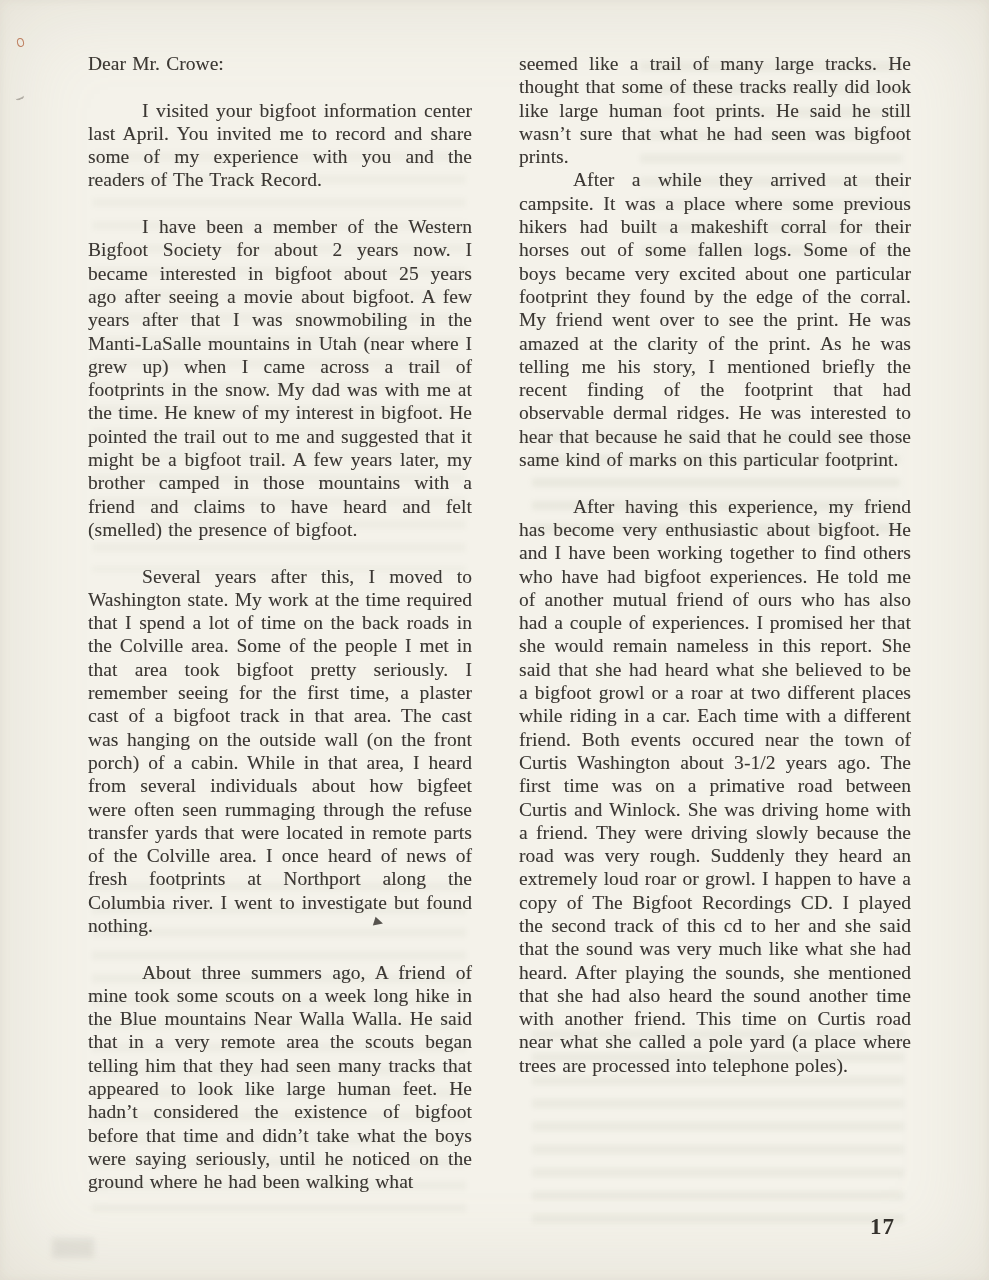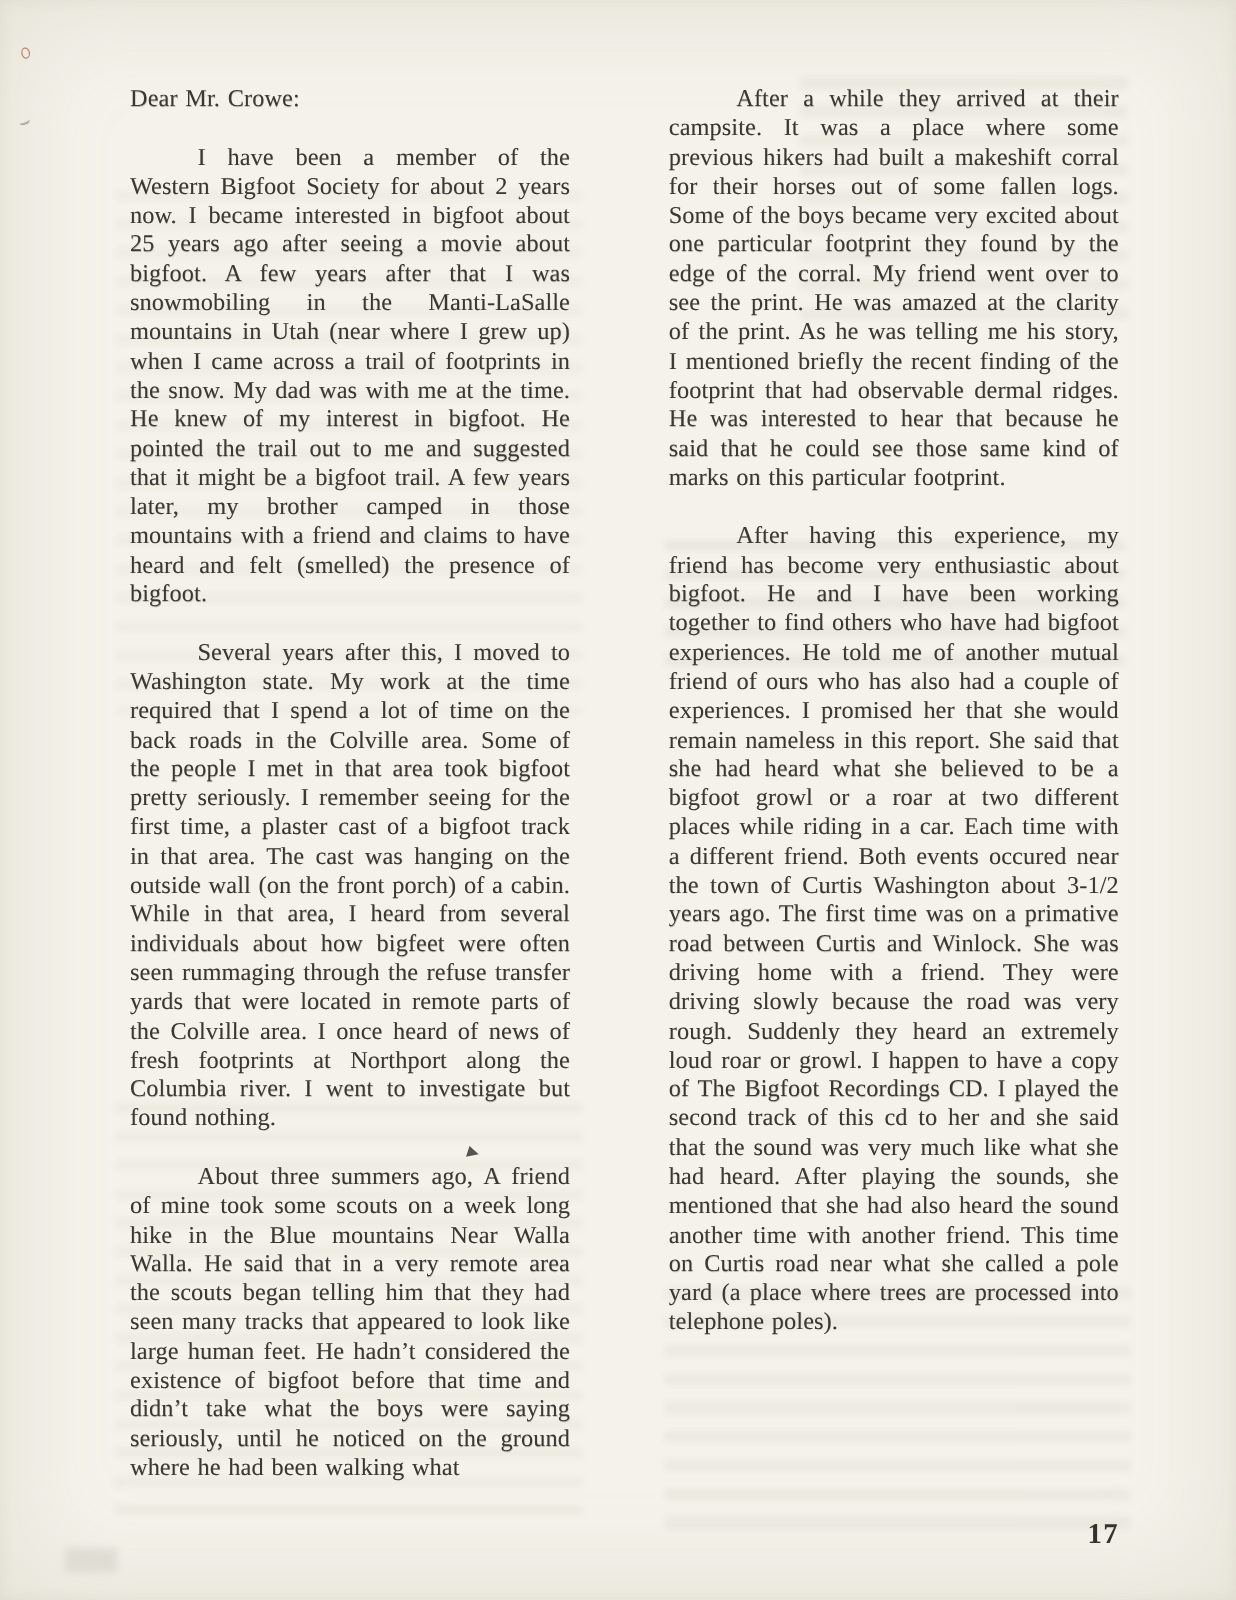--- a/index.html
+++ b/index.html
@@ -35,21 +35,21 @@
   .columns {
     position: relative; z-index: 1;
     display: flex;
     gap: 47px;
     padding: 52px 78px 0 88px;
   }
   .col { flex: 0 0 auto; }
   .col-left  { width: 384px; }
   .col-right { width: 392px; }
   .para {
-    margin: 16px;
+    margin: 0;
     text-align: justify;
     font-size: 19.4px;
     line-height: 23.3px;
     color: var(--ink, #3b3733);
     letter-spacing: 0.1px;
     word-spacing: 1.2px;
     text-shadow: 0.3px 0.3px 0.5px rgba(59,55,51,0.30);
   }
   .para.indent { text-indent: 54px; }
   .para.gap { margin-top: 23.3px; }
@@ -91,25 +91,27 @@
     <div class="smudge s2"></div>
     <div class="smudge s3"></div>
     <div class="smudge s4"></div>
     <div class="smudge s5"></div>
     <div class="smudge s6"></div>
   </div>
 
   <div class="columns">
     <div class="col col-left">
         <p class="para">Dear Mr. Crowe:</p>
+        <p class="para indent gap">I visited your bigfoot information center last April. You invited me to record and share some of my experience with you and the readers of The Track Record.</p>
         <p class="para indent gap">I have been a member of the Western Bigfoot Society for about 2 years now. I became interested in bigfoot about 25 years ago after seeing a movie about bigfoot. A few years after that I was snowmobiling in the Manti-LaSalle mountains in Utah (near where I grew up) when I came across a trail of footprints in the snow. My dad was with me at the time. He knew of my interest in bigfoot. He pointed the trail out to me and suggested that it might be a bigfoot trail. A few years later, my brother camped in those mountains with a friend and claims to have heard and felt (smelled) the presence of bigfoot.</p>
         <p class="para indent gap">Several years after this, I moved to Washington state. My work at the time required that I spend a lot of time on the back roads in the Colville area. Some of the people I met in that area took bigfoot pretty seriously. I remember seeing for the first time, a plaster cast of a bigfoot track in that area. The cast was hanging on the outside wall (on the front porch) of a cabin. While in that area, I heard from several individuals about how bigfeet were often seen rummaging through the refuse transfer yards that were located in remote parts of the Colville area. I once heard of news of fresh footprints at Northport along the Columbia river. I went to investigate but found nothing.</p>
         <p class="para indent gap">About three summers ago, A friend of mine took some scouts on a week long hike in the Blue mountains Near Walla Walla. He said that in a very remote area the scouts began telling him that they had seen many tracks that appeared to look like large human feet. He hadn’t considered the existence of bigfoot before that time and didn’t take what the boys were saying seriously, until he noticed on the ground where he had been walking what</p>
       </div>
     <div class="col col-right">
+        <p class="para">seemed like a trail of many large tracks. He thought that some of these tracks really did look like large human foot prints. He said he still wasn’t sure that what he had seen was bigfoot prints.</p>
         <p class="para indent">After a while they arrived at their campsite. It was a place where some previous hikers had built a makeshift corral for their horses out of some fallen logs. Some of the boys became very excited about one particular footprint they found by the edge of the corral. My friend went over to see the print. He was amazed at the clarity of the print. As he was telling me his story, I mentioned briefly the recent finding of the footprint that had observable dermal ridges. He was interested to hear that because he said that he could see those same kind of marks on this particular footprint.</p>
         <p class="para indent gap">After having this experience, my friend has become very enthusiastic about bigfoot. He and I have been working together to find others who have had bigfoot experiences. He told me of another mutual friend of ours who has also had a couple of experiences. I promised her that she would remain nameless in this report. She said that she had heard what she believed to be a bigfoot growl or a roar at two different places while riding in a car. Each time with a different friend. Both events occured near the town of Curtis Washington about 3-1/2 years ago. The first time was on a primative road between Curtis and Winlock. She was driving home with a friend. They were driving slowly because the road was very rough. Suddenly they heard an extremely loud roar or growl. I happen to have a copy of The Bigfoot Recordings CD. I played the second track of this cd to her and she said that the sound was very much like what she had heard. After playing the sounds, she mentioned that she had also heard the sound another time with another friend. This time on Curtis road near what she called a pole yard (a place where trees are processed into telephone poles).</p>
       </div>
   </div>
 
   <div class="page-number">17</div>
 
   <div class="speck-red"></div>
   <div class="speck-tick"></div>
   <div class="ink-mark"></div>

